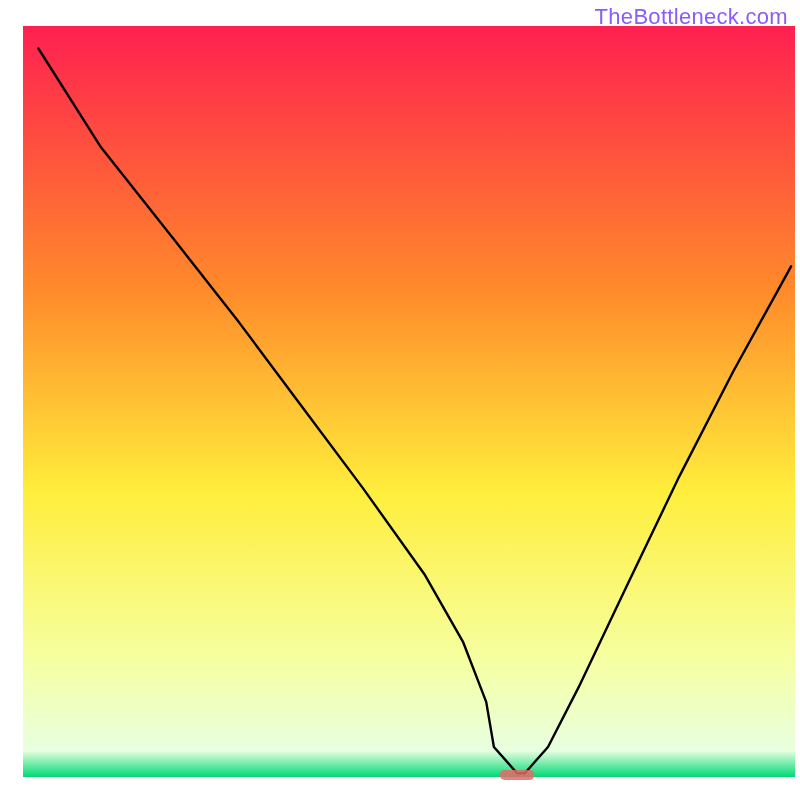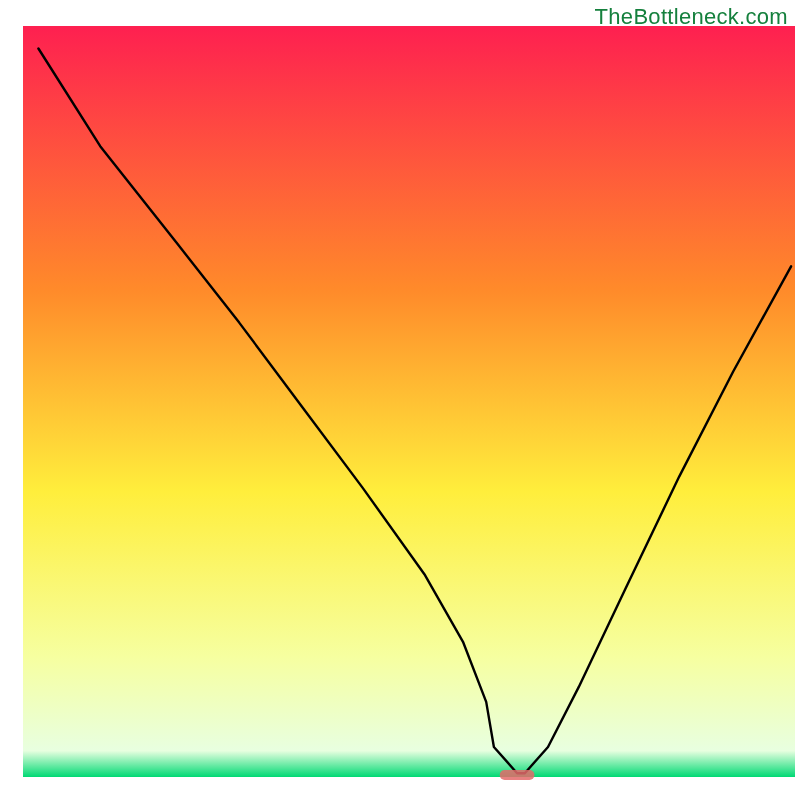--- a/index.html
+++ b/index.html
@@ -12,21 +12,21 @@
   }
   .stage {
     position: relative;
     width: 800px;
     height: 800px;
   }
   .watermark {
     position: absolute;
     top: 4px;
     right: 12px;
-    color: #15803d;
+    color: #8b5cf6;
     font-size: 22px;
     letter-spacing: 0.3px;
     font-weight: 500;
     user-select: none;
   }
   svg.plot {
     position: absolute;
     left: 0;
     top: 0;
     width: 800px;

